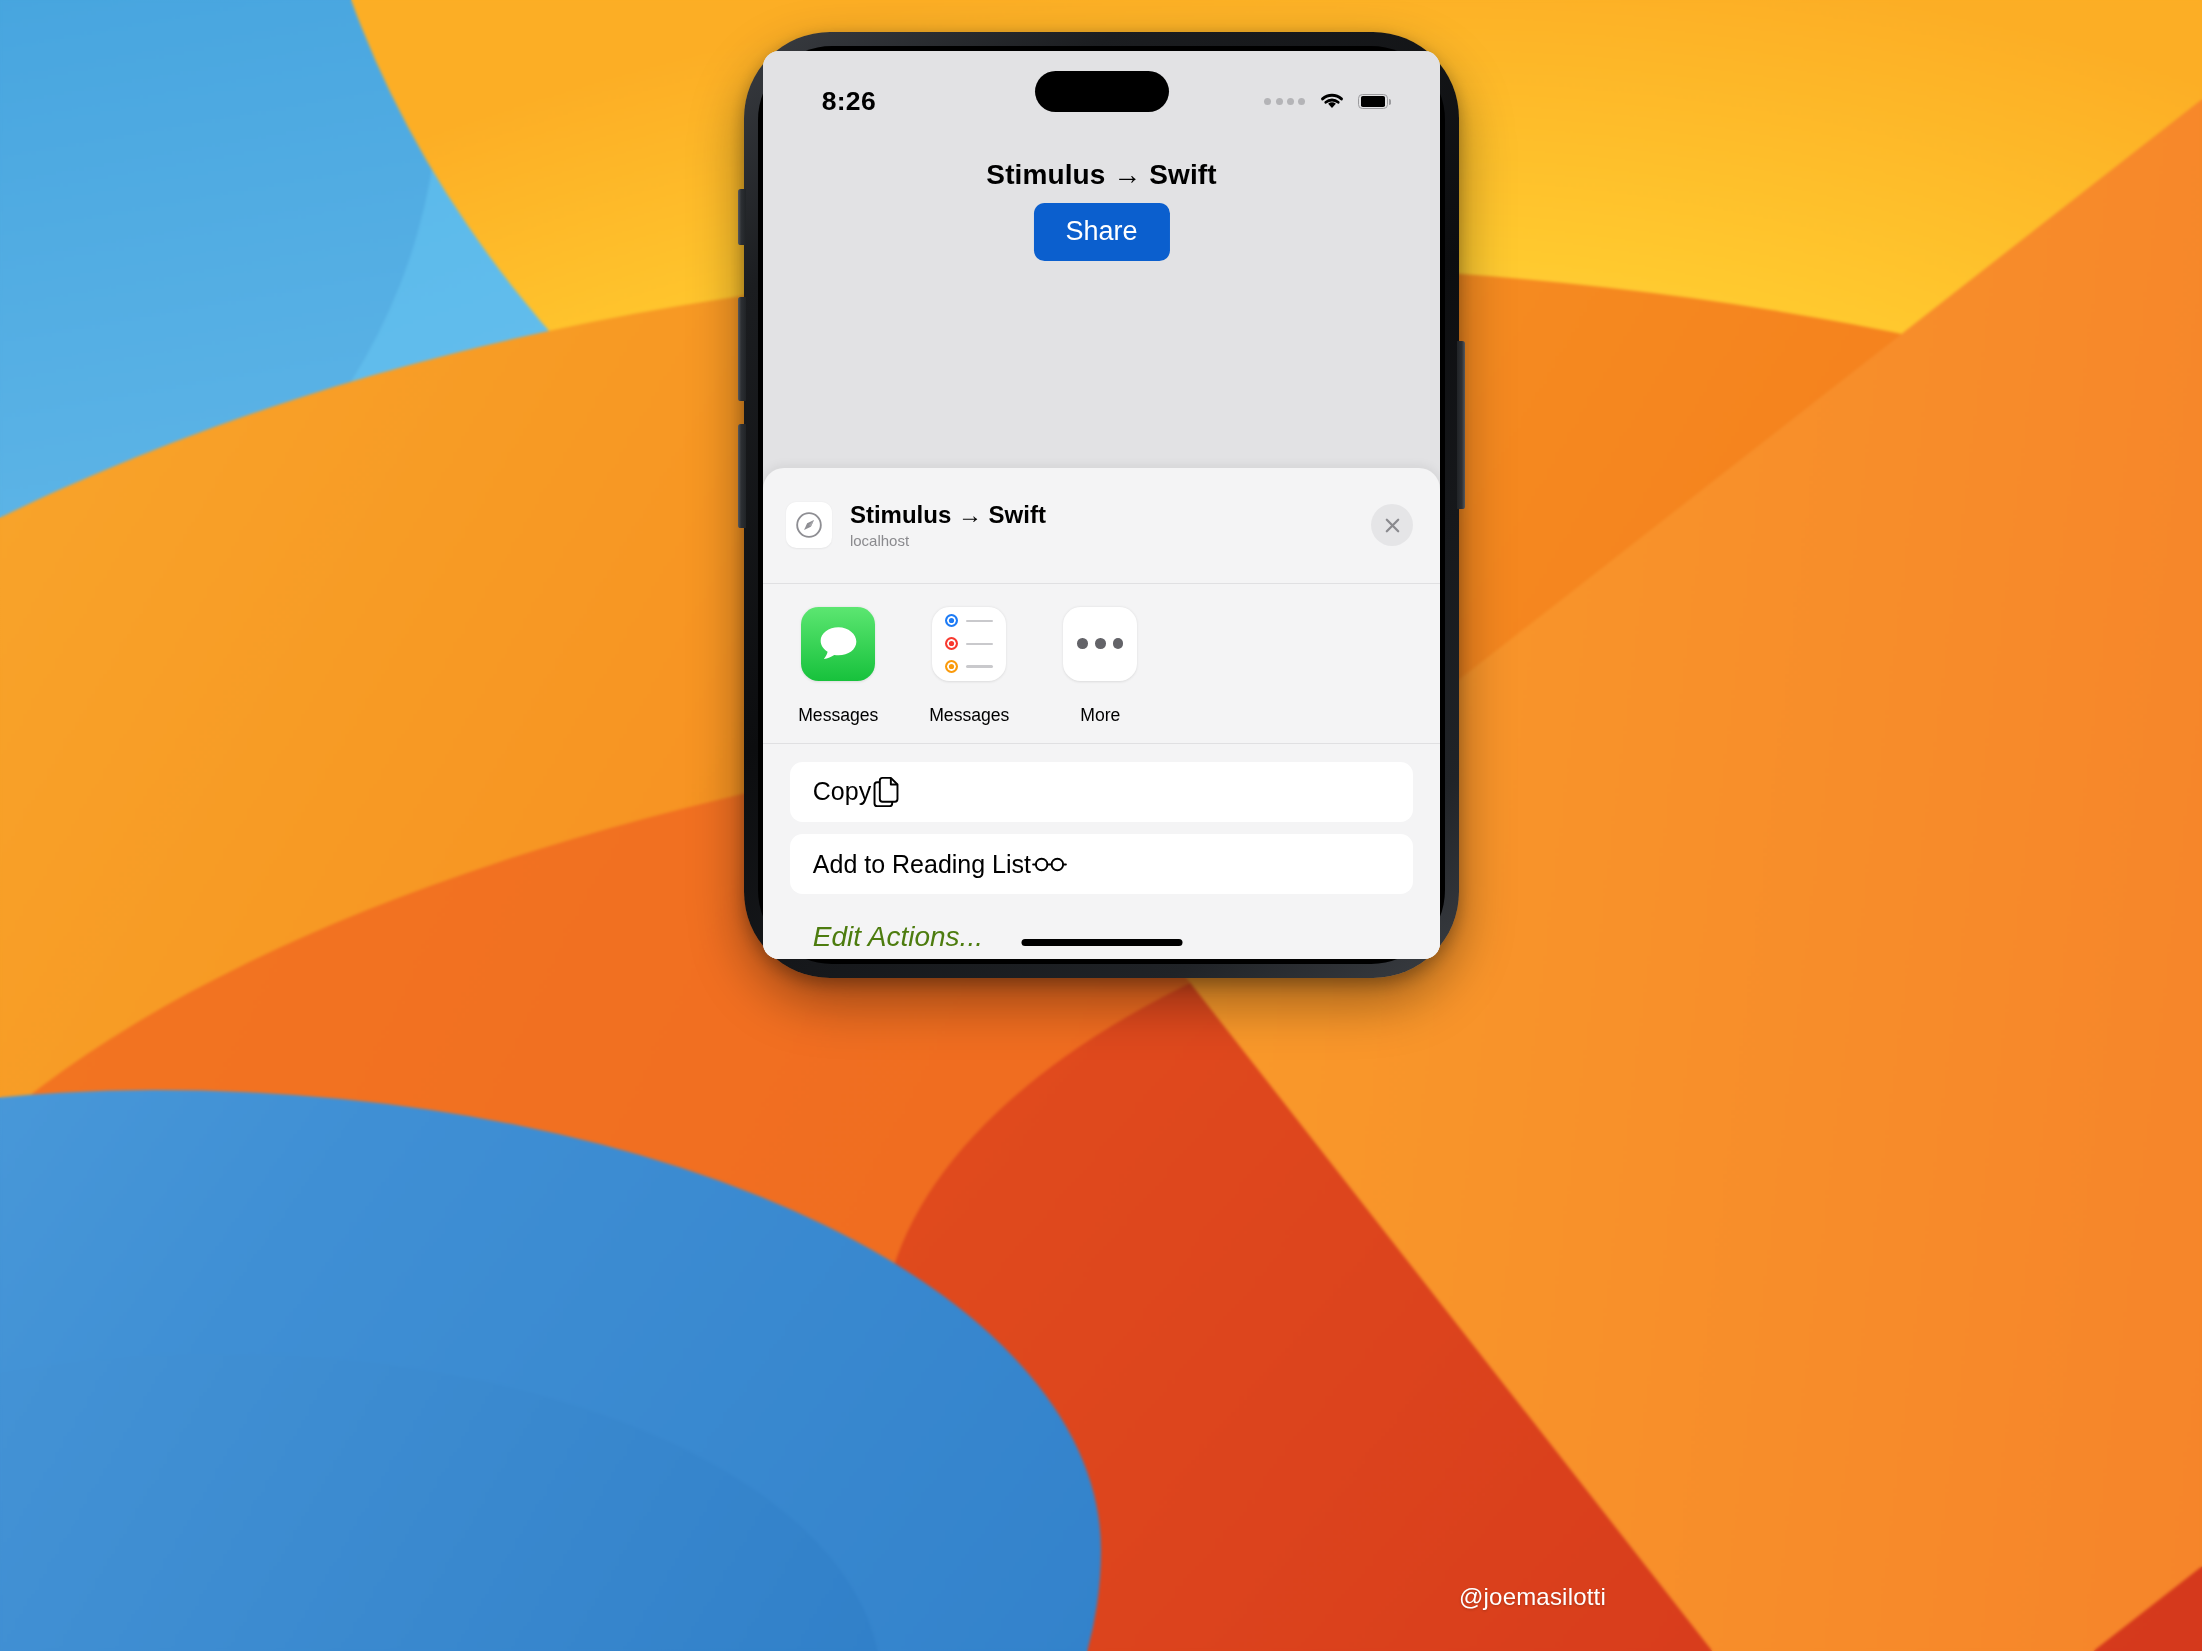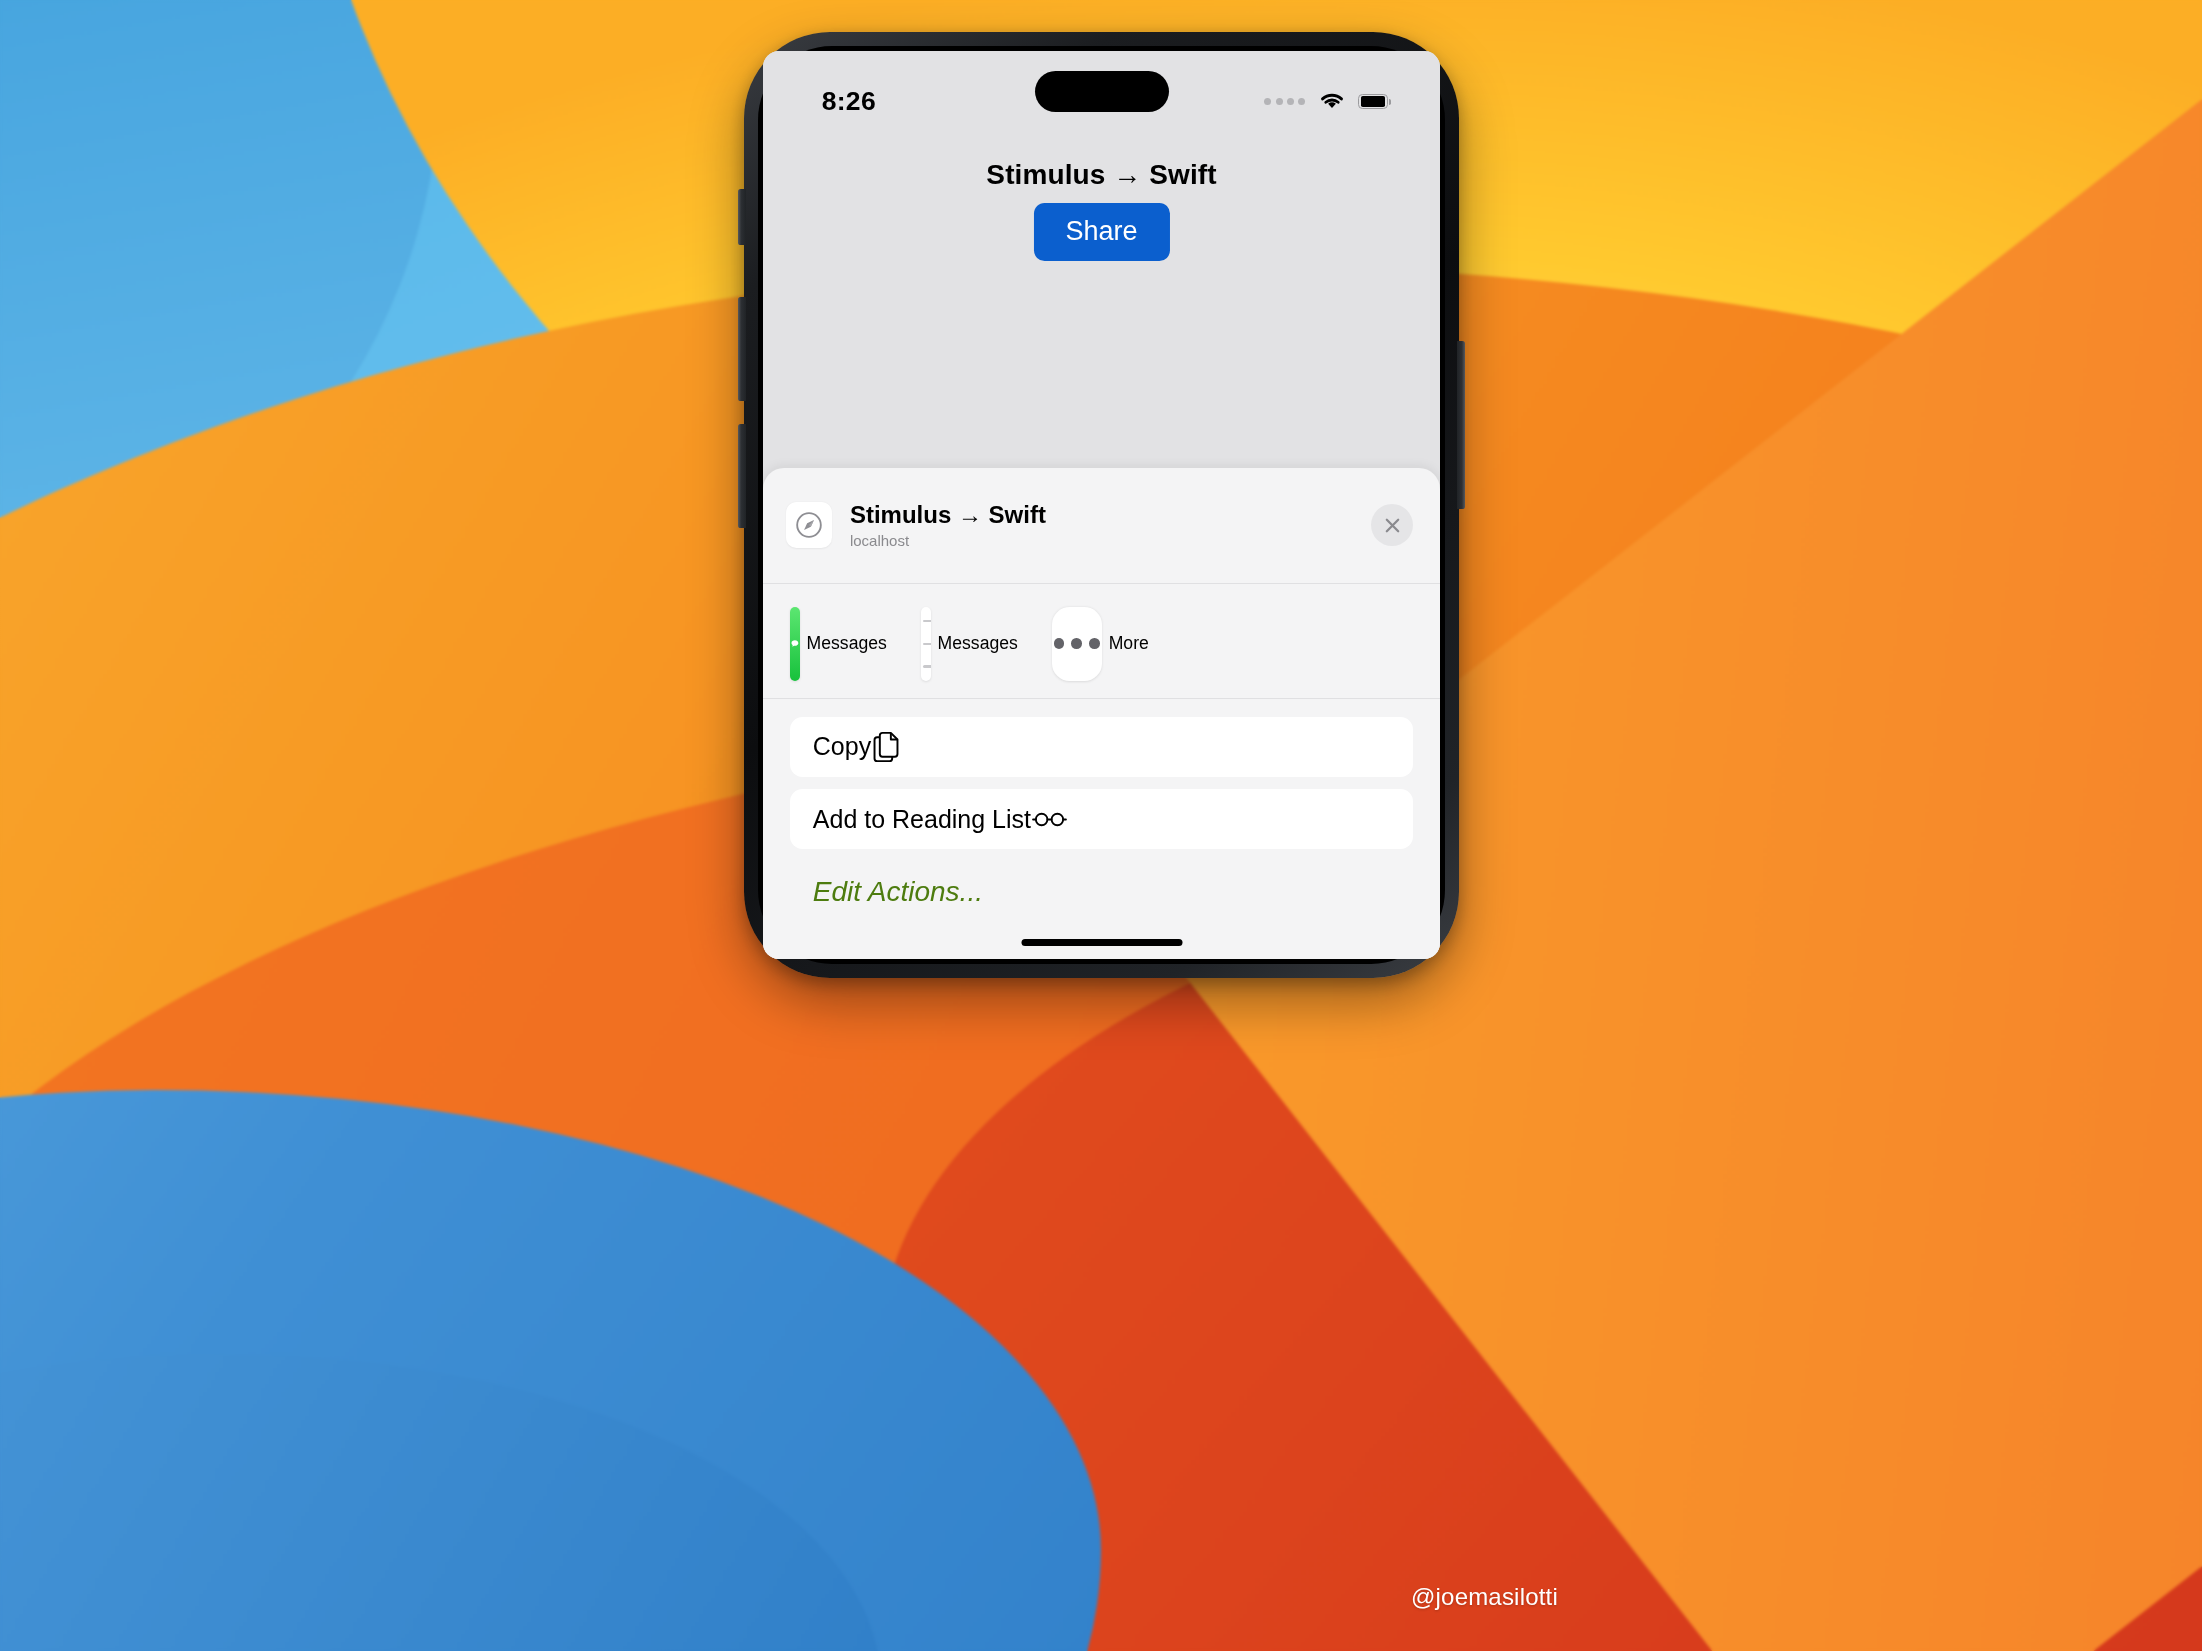--- a/index.html
+++ b/index.html
@@ -287,22 +287,23 @@
   
   #app-row {
     display: flex;
     gap: 34px;
     padding: 23px 26.5px 17.6px 26.5px;
     border-bottom: 0.9px solid #e0e0e2;
   }
   .app-item {
     width: 97px;
     display: flex;
-    align-items: center;
-    gap: 7px;
+    flex-direction: column;
+    align-items: center;
+    gap: 24px;
     cursor: pointer;
   }
   .app-tile {
     width: 74px; height: 74px;
     border-radius: 17.6px;
     display: flex;
     align-items: center;
     justify-content: center;
     box-shadow: 0 0.9px 2.6px rgba(0,0,0,.10);
     overflow: hidden;
@@ -364,21 +365,21 @@
     width: 161px;
     height: 7px;
     border-radius: 4.4px;
     background: #000;
     z-index: 9;
   }
 
   
   #watermark {
     position: absolute;
-    right: 644px;
+    right: 596px;
     bottom: 40px;
     font-size: 24px;
     color: #fff;
     letter-spacing: 0.2px;
     text-shadow: 0 0.9px 2.6px rgba(0,0,0,.22);
   }
 </style>
 </head>
 <body>
 

